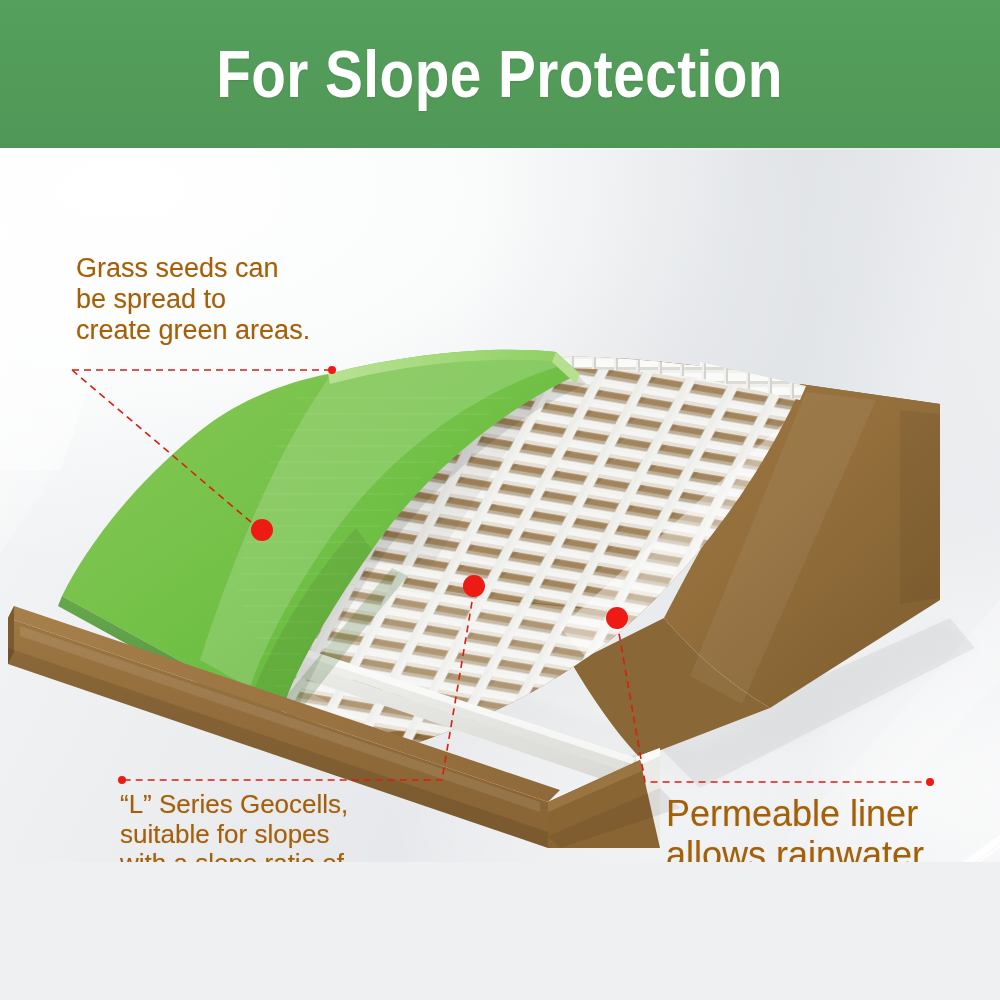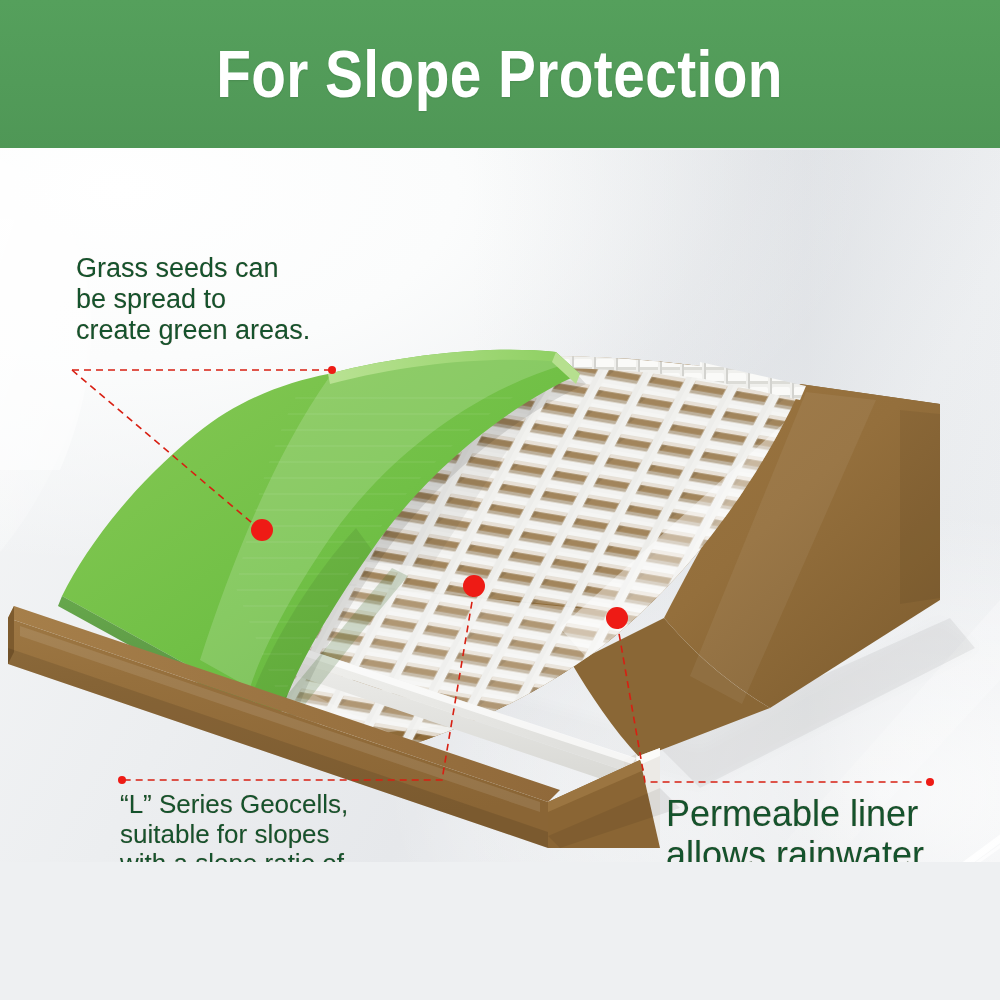--- a/index.html
+++ b/index.html
@@ -39,21 +39,21 @@
     line-height:1;
   }
 
   
   .illustration{position:absolute;left:0;top:148px;width:1000px;height:700px;}
   .illustration svg{display:block;}
 
   
   .ann{
     position:absolute;
-    color:#14532d;
+    color:#a16207;
     font-family:"Liberation Sans",sans-serif;
     font-weight:normal;
     line-height:1.14;
     white-space:pre-line;
     text-shadow:0 0 1px rgba(216,31,18,.25);
   }
   #ann-grass{left:76px;top:253px;font-size:27px;}
   #ann-geocell{left:120px;top:790px;font-size:26px;}
   #ann-liner{left:666px;top:793px;font-size:36px;}
 

